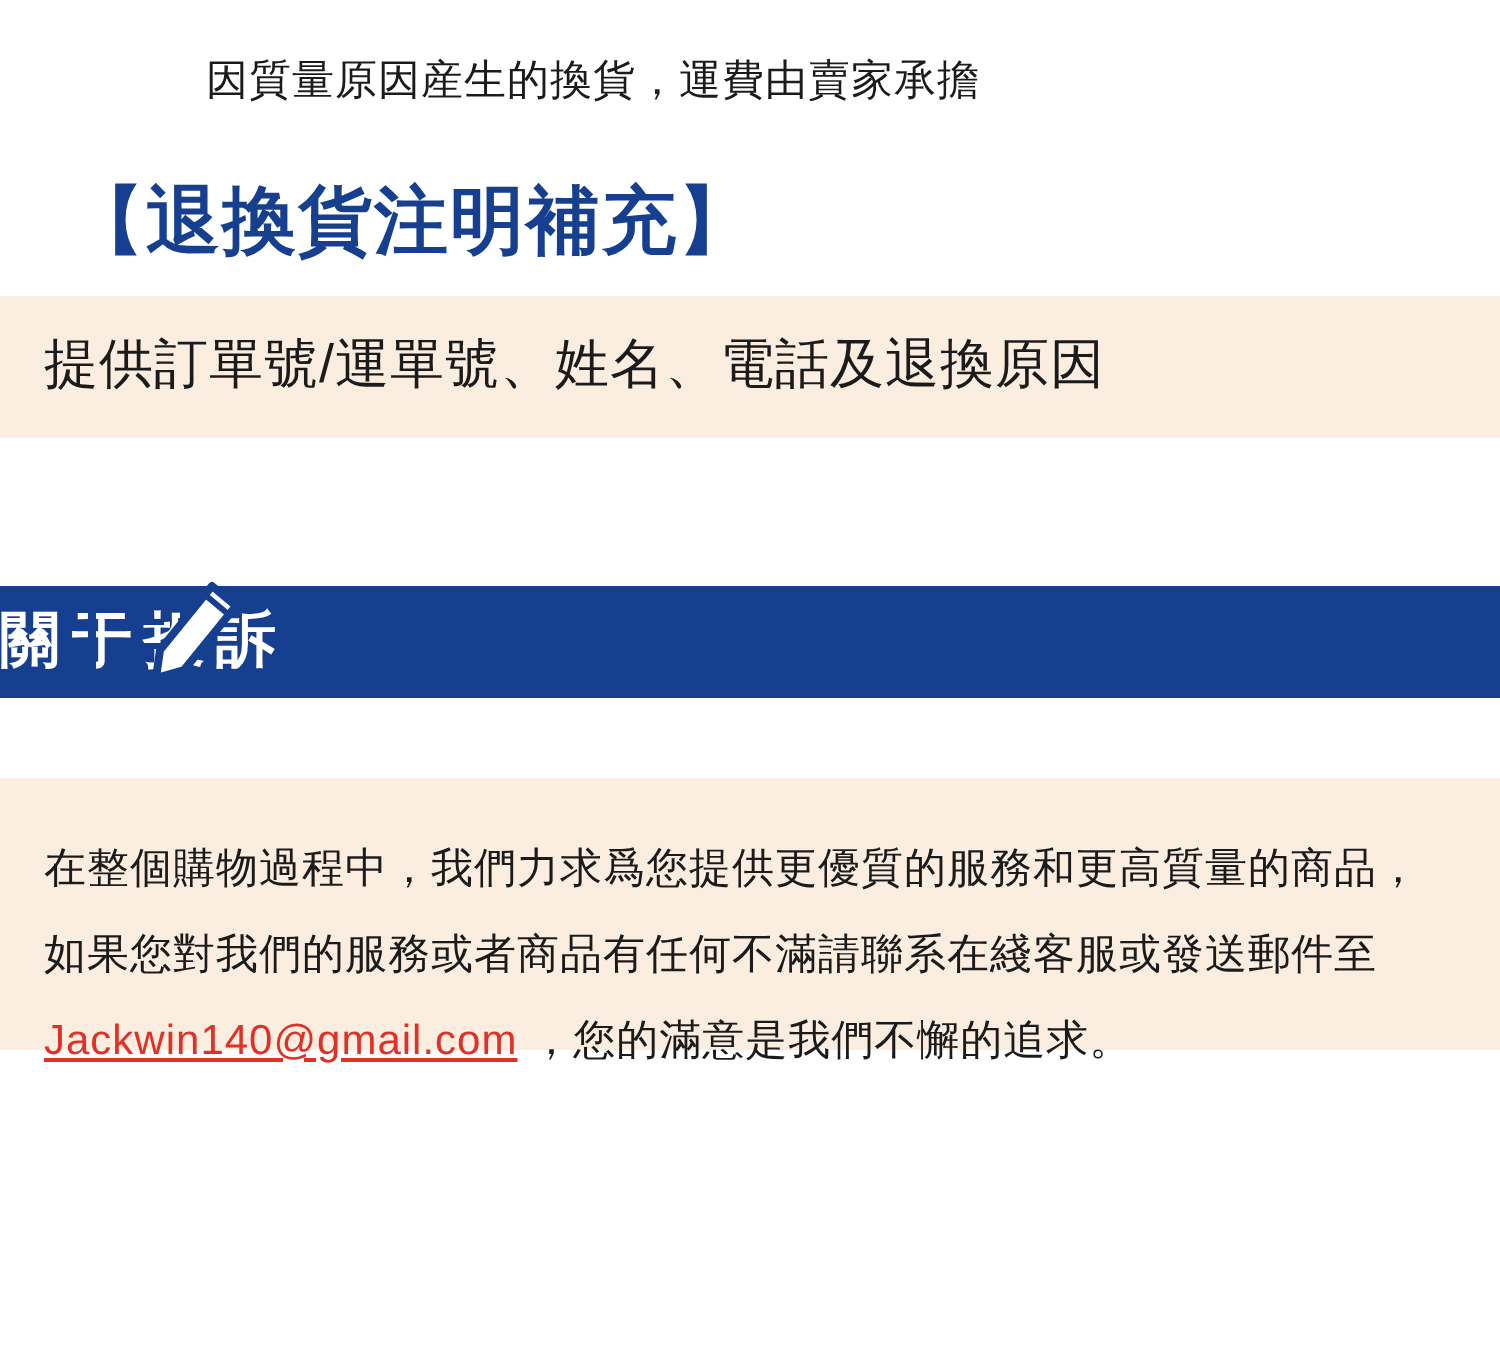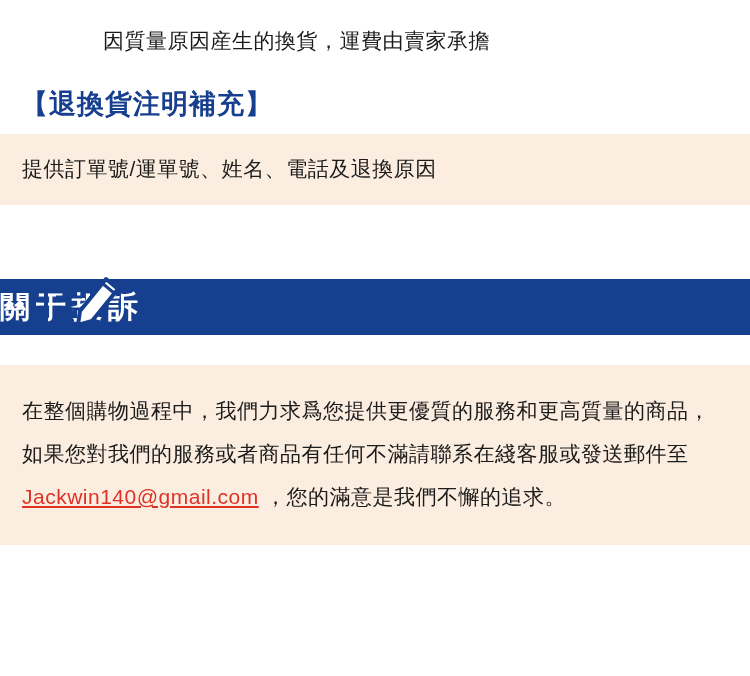--- a/index.html
+++ b/index.html
@@ -29,37 +29,37 @@
     font-size: 21px;
     line-height: 46px;
     color: #1b1b1b;
     padding-left: 68px;
     letter-spacing: 0.5px;
     white-space: nowrap;
   }
 
   
   .bracket-heading {
-    font-size: 27px;
+    font-size: 37px;
     font-weight: bold;
     color: #173f8f;
-    padding-left: 21px;
+    padding-left: 35px;
     margin-top: 22px;
     margin-bottom: 12px;
     letter-spacing: 1px;
   }
 
   
   .note-block {
     background: #fbeddf;
     padding: 16px 0 18px 0;
     margin: 0 0 0 0;
   }
   .note-line {
-    font-size: 21px;
+    font-size: 27px;
     line-height: 37px;
     color: #1b1b1b;
     padding-left: 22px;
     letter-spacing: 0.5px;
     white-space: nowrap;
   }
 
   
   .banner-wrap {
     position: relative;
@@ -90,23 +90,23 @@
     position: absolute;
     left: 40px;
     top: 10px;
     width: 80px;
     height: 68px;
   }
 
   
   .complaint-block {
     background: #fbeddf;
-    margin-top: 30px;
+    margin-top: 40px;
     padding: 24px 22px 30px 22px;
-    height: 180px;
+    height: 136px;
     box-sizing: border-box;
   }
   .complaint-text {
     font-size: 21px;
     line-height: 43px;
     color: #1b1b1b;
     letter-spacing: 0.5px;
   }
   .email {
     color: #e03127;

